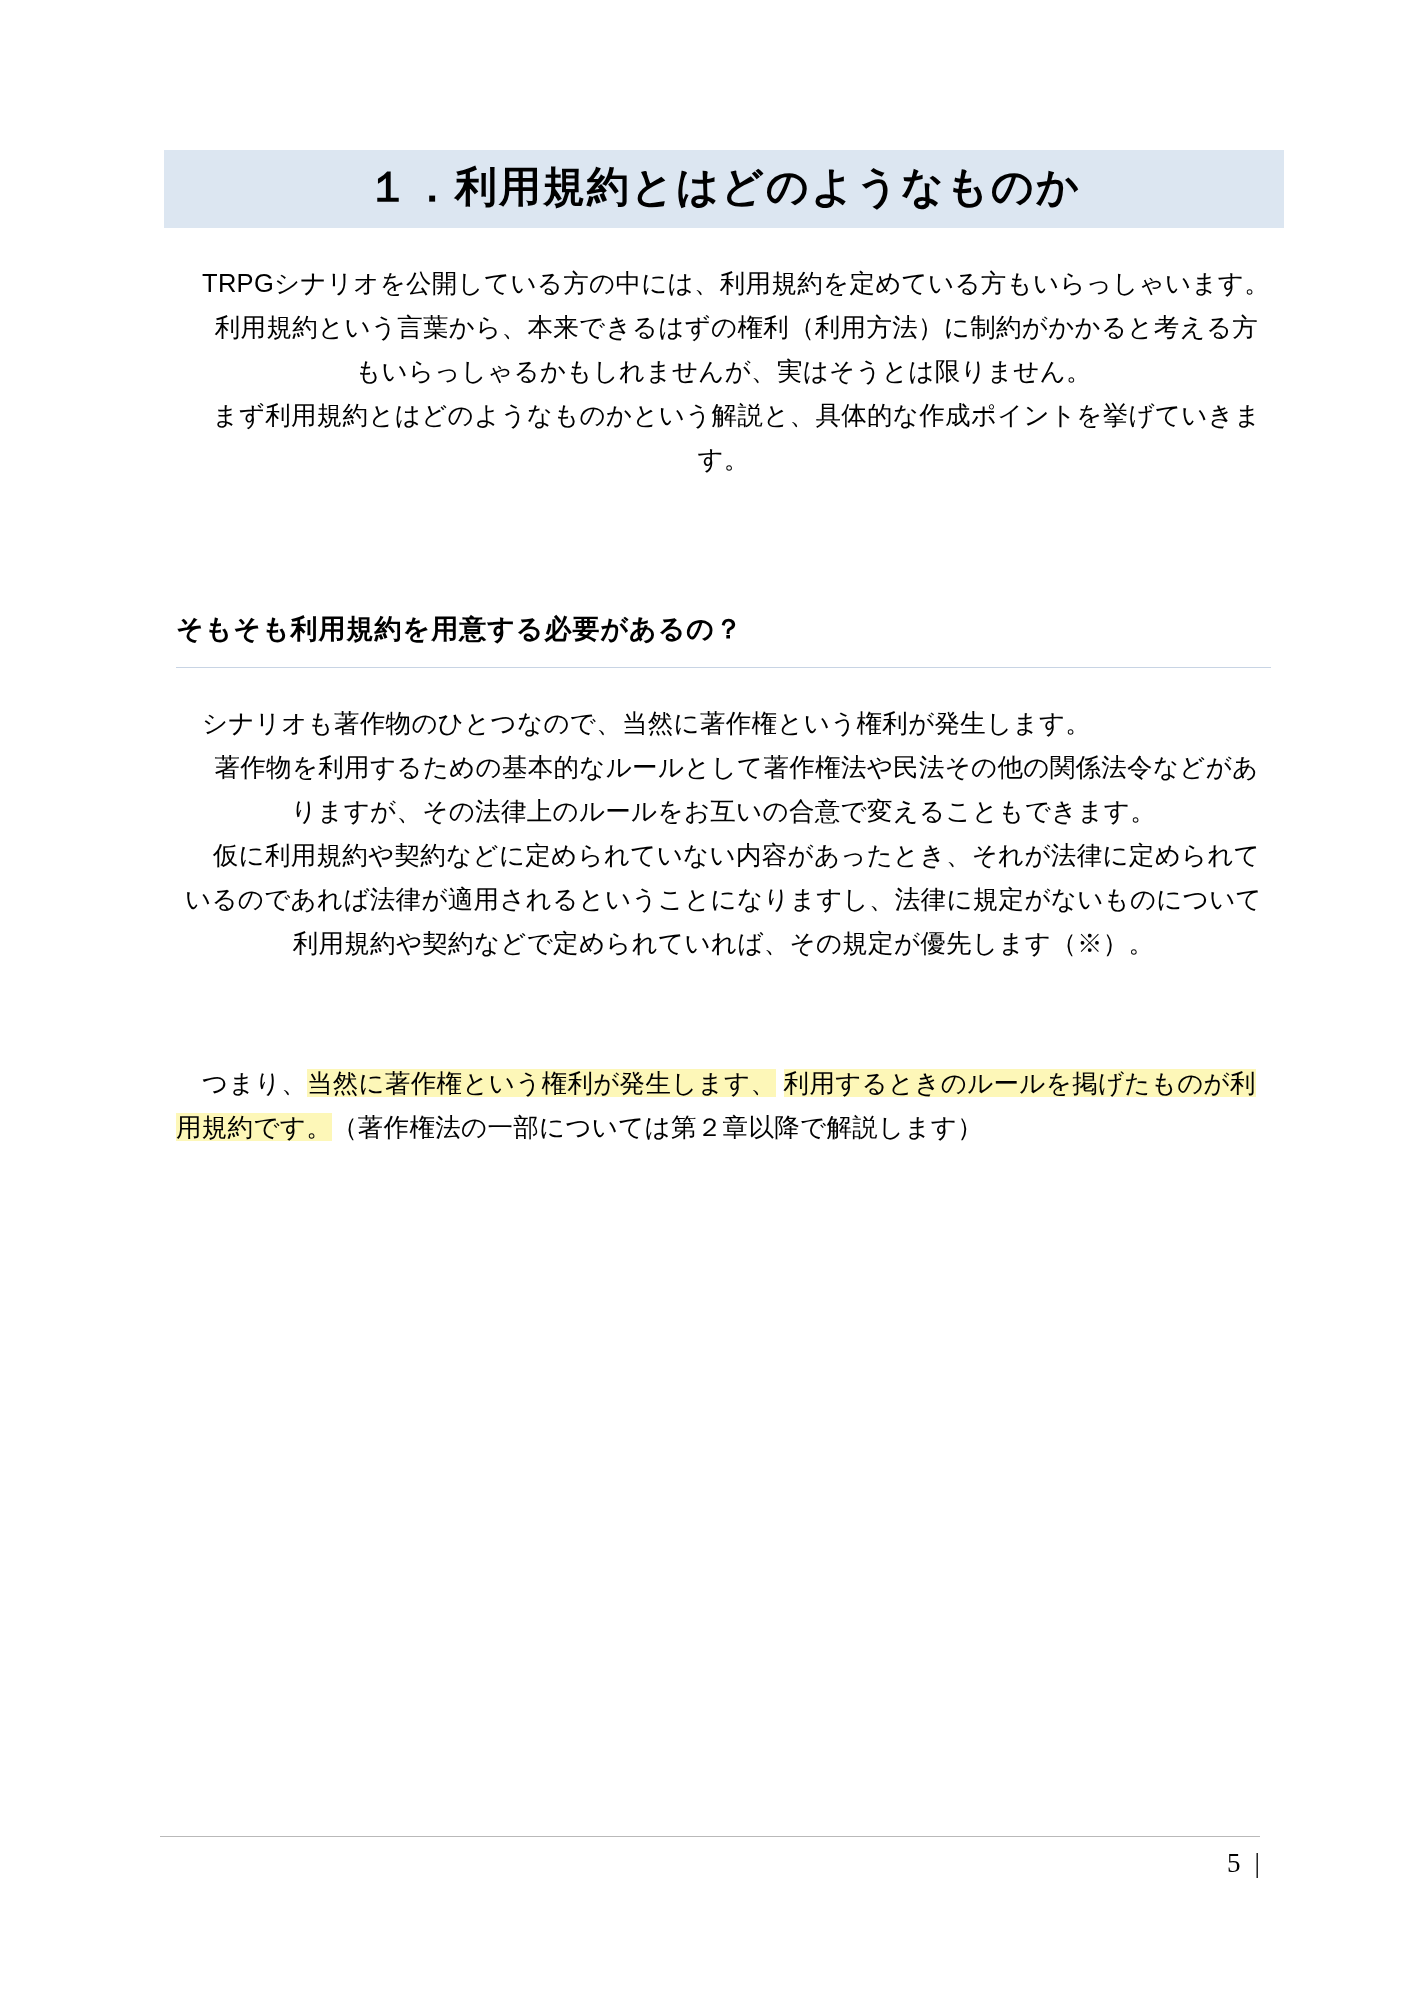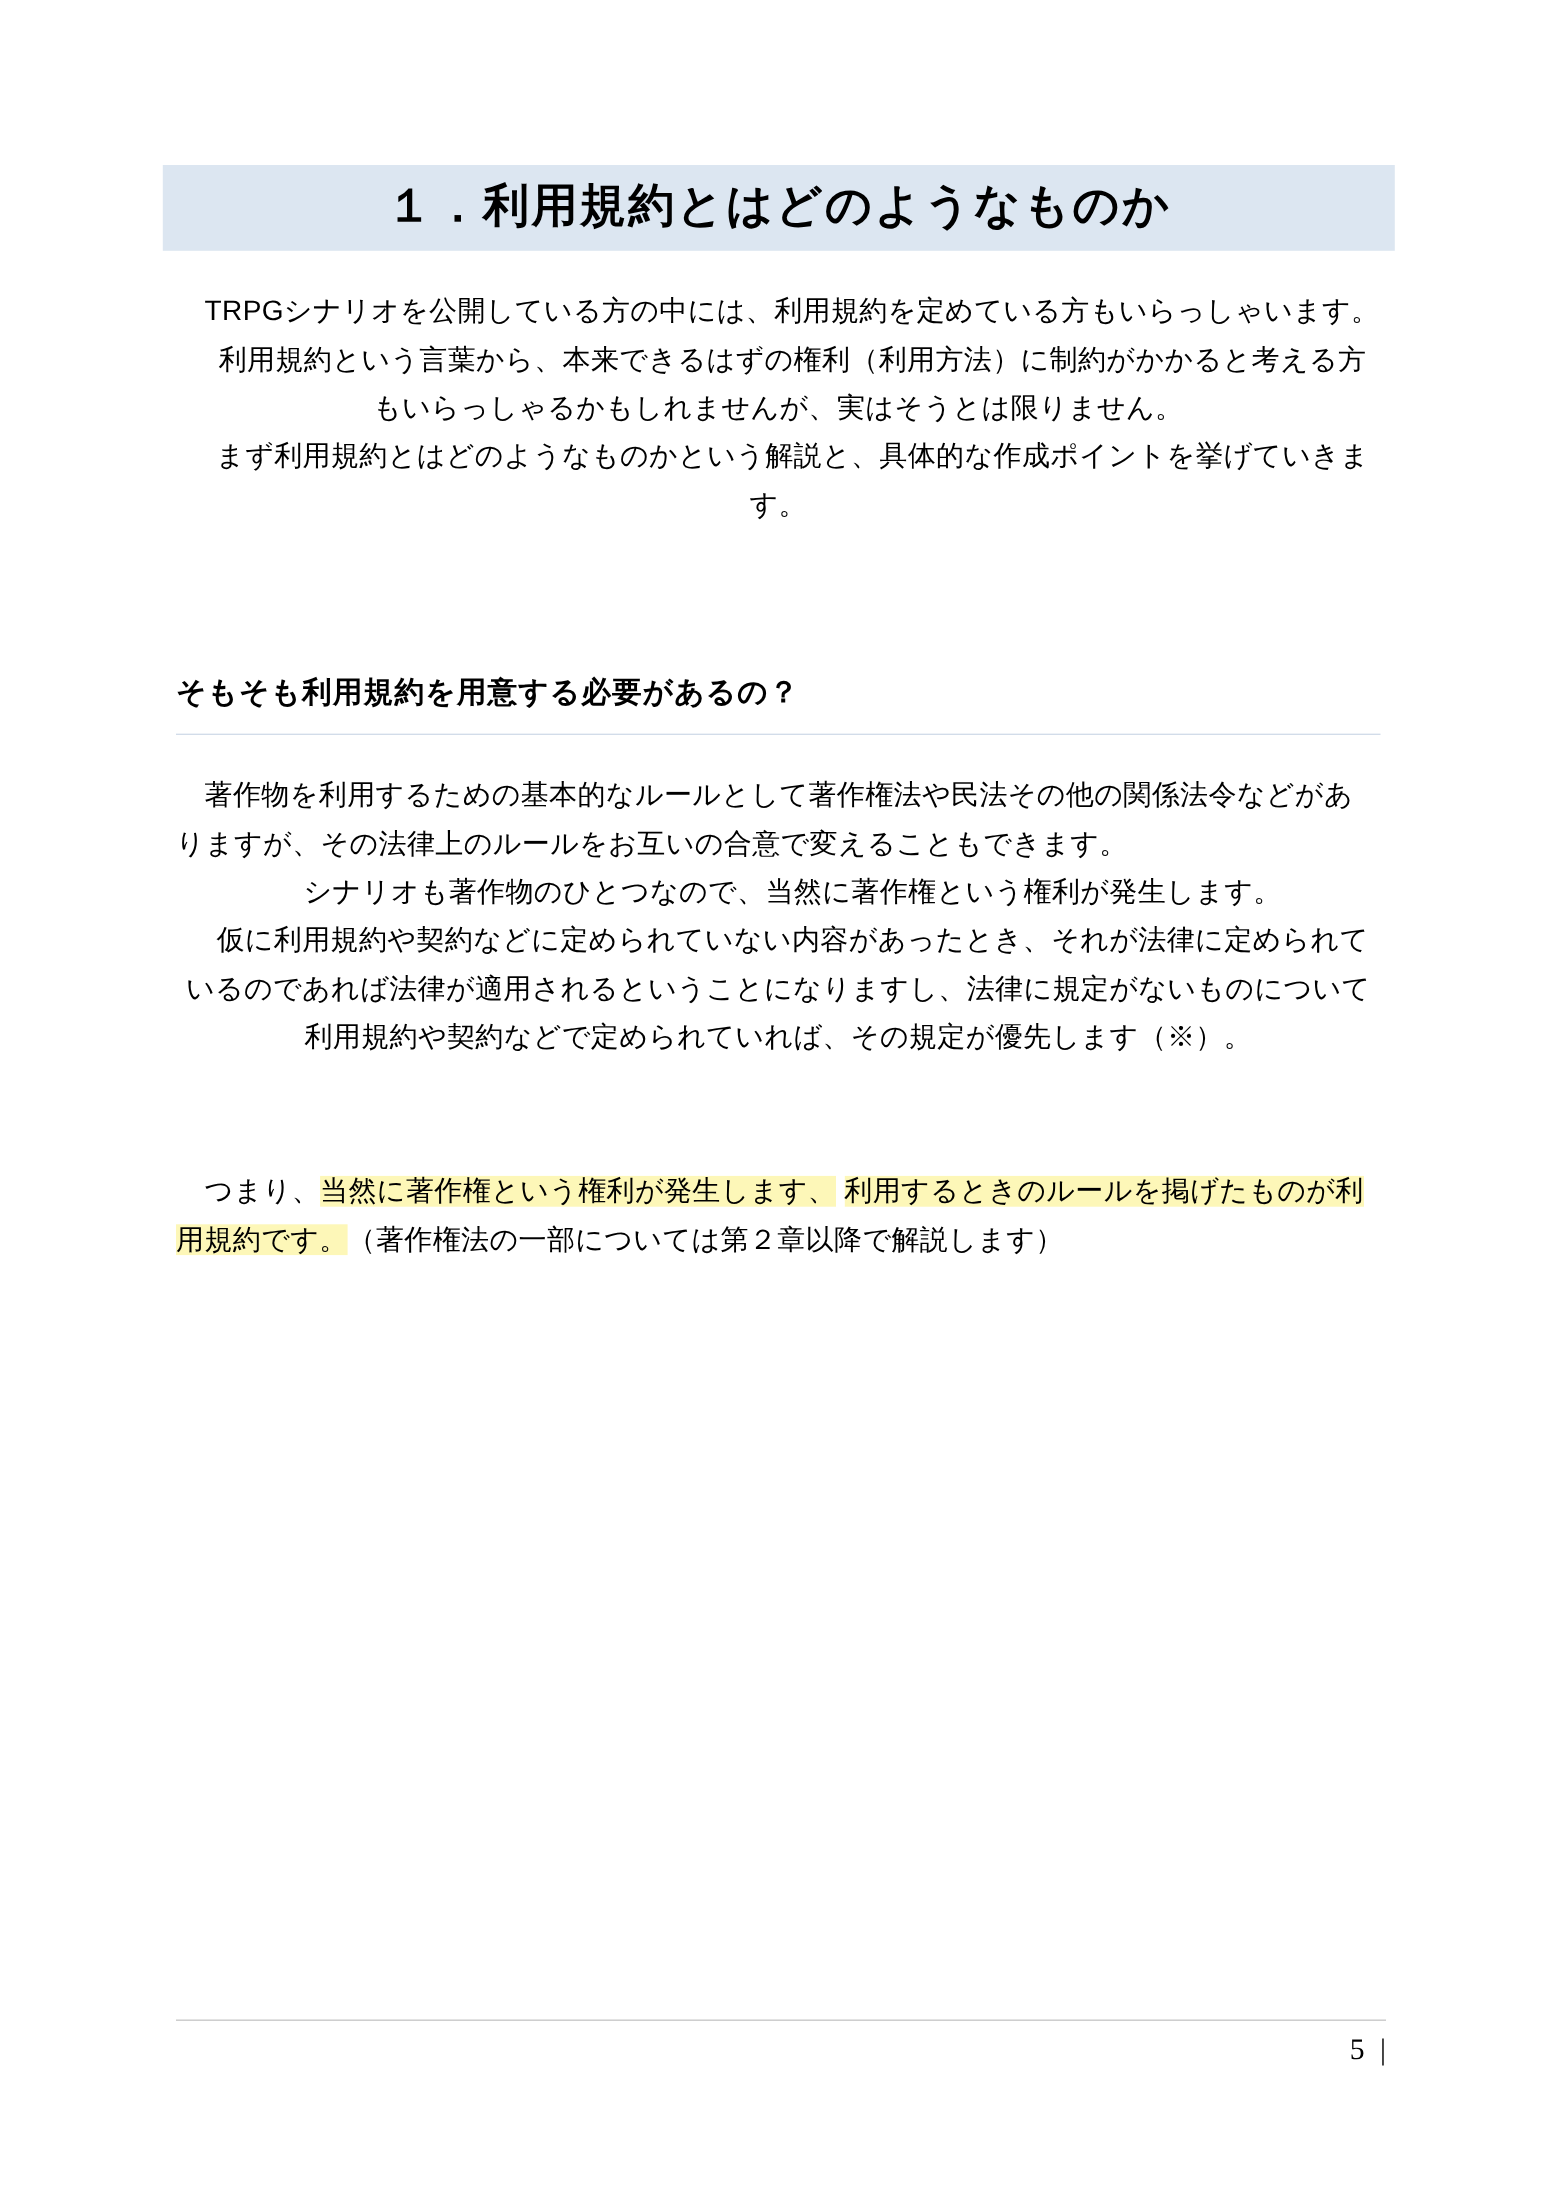--- a/index.html
+++ b/index.html
@@ -17,21 +17,21 @@
   }
   .page {
     position: absolute;
     left: 0; top: 0;
     width: 1415px;
     height: 2000px;
     background: #ffffff;
   }
   .content {
     position: absolute;
-    left: 160px;
+    left: 176px;
     top: 150px;
     width: 1095px;
   }
 
   
   .chapter-band {
     background: #dce6f1;
     padding: 14px 0 18px 0;
     text-align: center;
     width: 1120px;
@@ -141,22 +141,22 @@
 
     <div class="block-gap-md"></div>
 
 
     <div class="block-gap-lg"></div>
 
     <h3 class="subsection">そもそも利用規約を用意する必要があるの？</h3>
 
     <div class="block-gap-md"></div>
 
+    <p class="para">シナリオも著作物のひとつなので、当然に著作権という権利が発生します。</p>
     <p class="para">著作物を利用するための基本的なルールとして著作権法や民法その他の関係法令などがありますが、その法律上のルールをお互いの合意で変えることもできます。</p>
-    <p class="para">シナリオも著作物のひとつなので、当然に著作権という権利が発生します。</p>
     <p class="para">仮に利用規約や契約などに定められていない内容があったとき、それが法律に定められているのであれば法律が適用されるということになりますし、法律に規定がないものについて利用規約や契約などで定められていれば、その規定が優先します（※）。</p>
 
     <div class="block-gap-lg"></div>
 
 
     <div class="block-gap-lg"></div>
 
     <p class="para"><span>つまり、</span><span class="hl">当然に著作権という権利が発生します、</span><span> </span><span class="hl">利用するときのルールを掲げたものが利用規約です。</span><span>（著作権法の一部については第２章以降で解説します）</span></p>
 
   </div>

